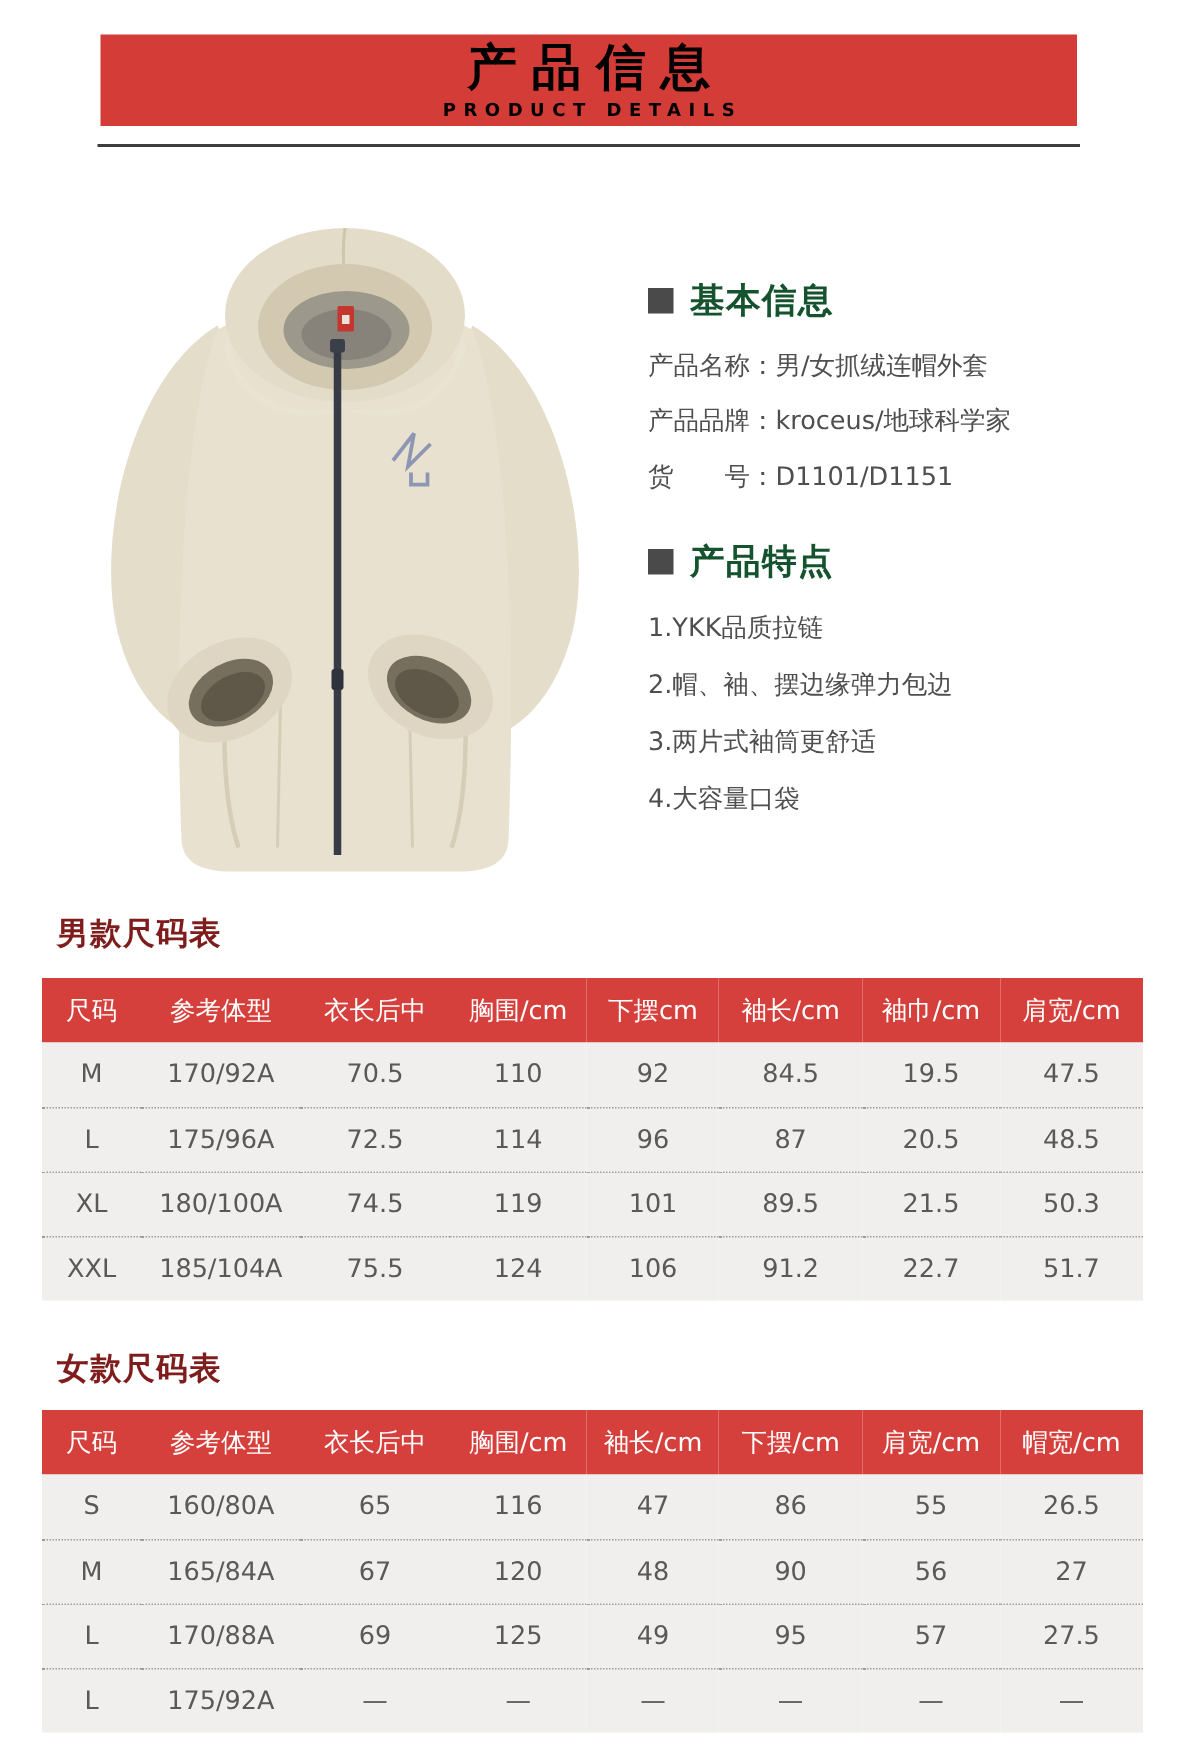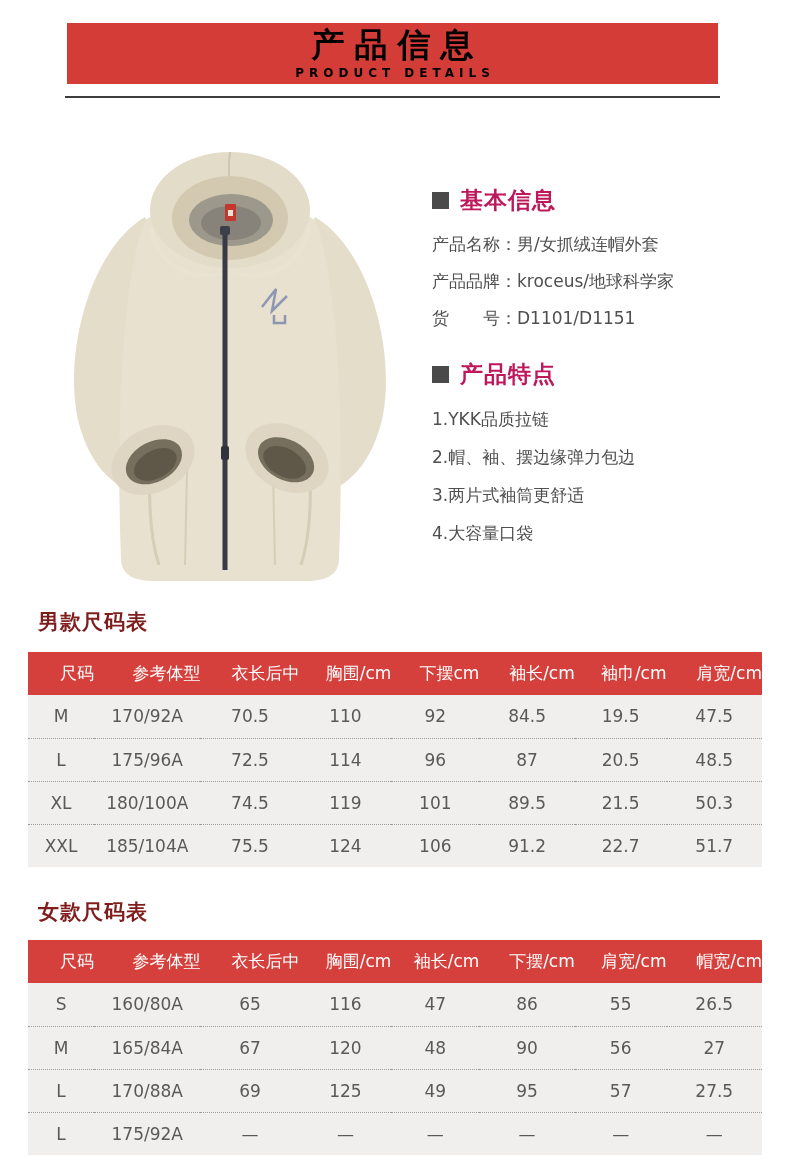--- a/index.html
+++ b/index.html
@@ -16,39 +16,39 @@
   }
   .banner-title { font-size:33px; font-weight:bold; letter-spacing:10px; line-height:42px; padding-top:1px; text-indent:10px;}
   .banner-sub   { font-size:12px; font-weight:bold; letter-spacing:5px; line-height:15px; text-indent:5px;}
   .divider { position:absolute; left:65px; top:96px; width:655px; height:2px; background:#3d3d3d; }
 
   
   .jacket-wrap { position:absolute; left:35px; top:140px; width:390px; height:455px; }
   .info-col { position:absolute; left:432px; top:185px; width:345px; }
   .sec-head { display:flex; align-items:center; margin-bottom:10px; }
   .sec-head .sq { width:17px; height:17px; background:#4a4a4a; margin-right:11px; }
-  .sec-head .t  { font-size:23px; font-weight:bold; color:#be185d; letter-spacing:1px; }
+  .sec-head .t  { font-size:23px; font-weight:bold; color:#14532d; letter-spacing:1px; }
   .info-rows { margin-top:4px; }
   .info-row { font-size:17px; line-height:37px; color:#4f4f4f; white-space:nowrap; }
   .features { margin-top:22px; }
   .feature-list { list-style:none; margin-top:6px; }
   .feature-list li { font-size:17px; line-height:38px; color:#4f4f4f; }
 
   
   .table-title {
     position:absolute; left:38px; font-size:21px; font-weight:600; color:#7f1d1d; letter-spacing:1px;
   }
   .title-men   { top:608px; }
   .title-women { top:898px; }
   .size-table { position:absolute; left:28px; width:734px; border-collapse:collapse; table-layout:fixed; }
   .table-men   { top:652px; }
   .table-women { top:940px; }
   .size-table th {
     background:#d6403c; color:#ffffff; font-weight:normal;
-    font-size:17px; height:43px; text-align:right;
+    font-size:17px; height:43px; text-align:center;
   }
   .size-table td {
     background:#f0efed; color:#595959; font-size:17px; height:43px; text-align:center;
   }
   .size-table tbody tr:not(:first-child) td { border-top:1px dotted #9c9c9c; }
   .size-table th:nth-child(1){width:9%}  .size-table th:nth-child(2){width:14.5%}
   .size-table th:nth-child(3){width:13.5%} .size-table th:nth-child(4){width:12.5%}
   .size-table th:nth-child(5){width:12%} .size-table th:nth-child(6){width:13%}
   .size-table th:nth-child(7){width:12.5%} .size-table th:nth-child(8){width:13%}
 </style>

